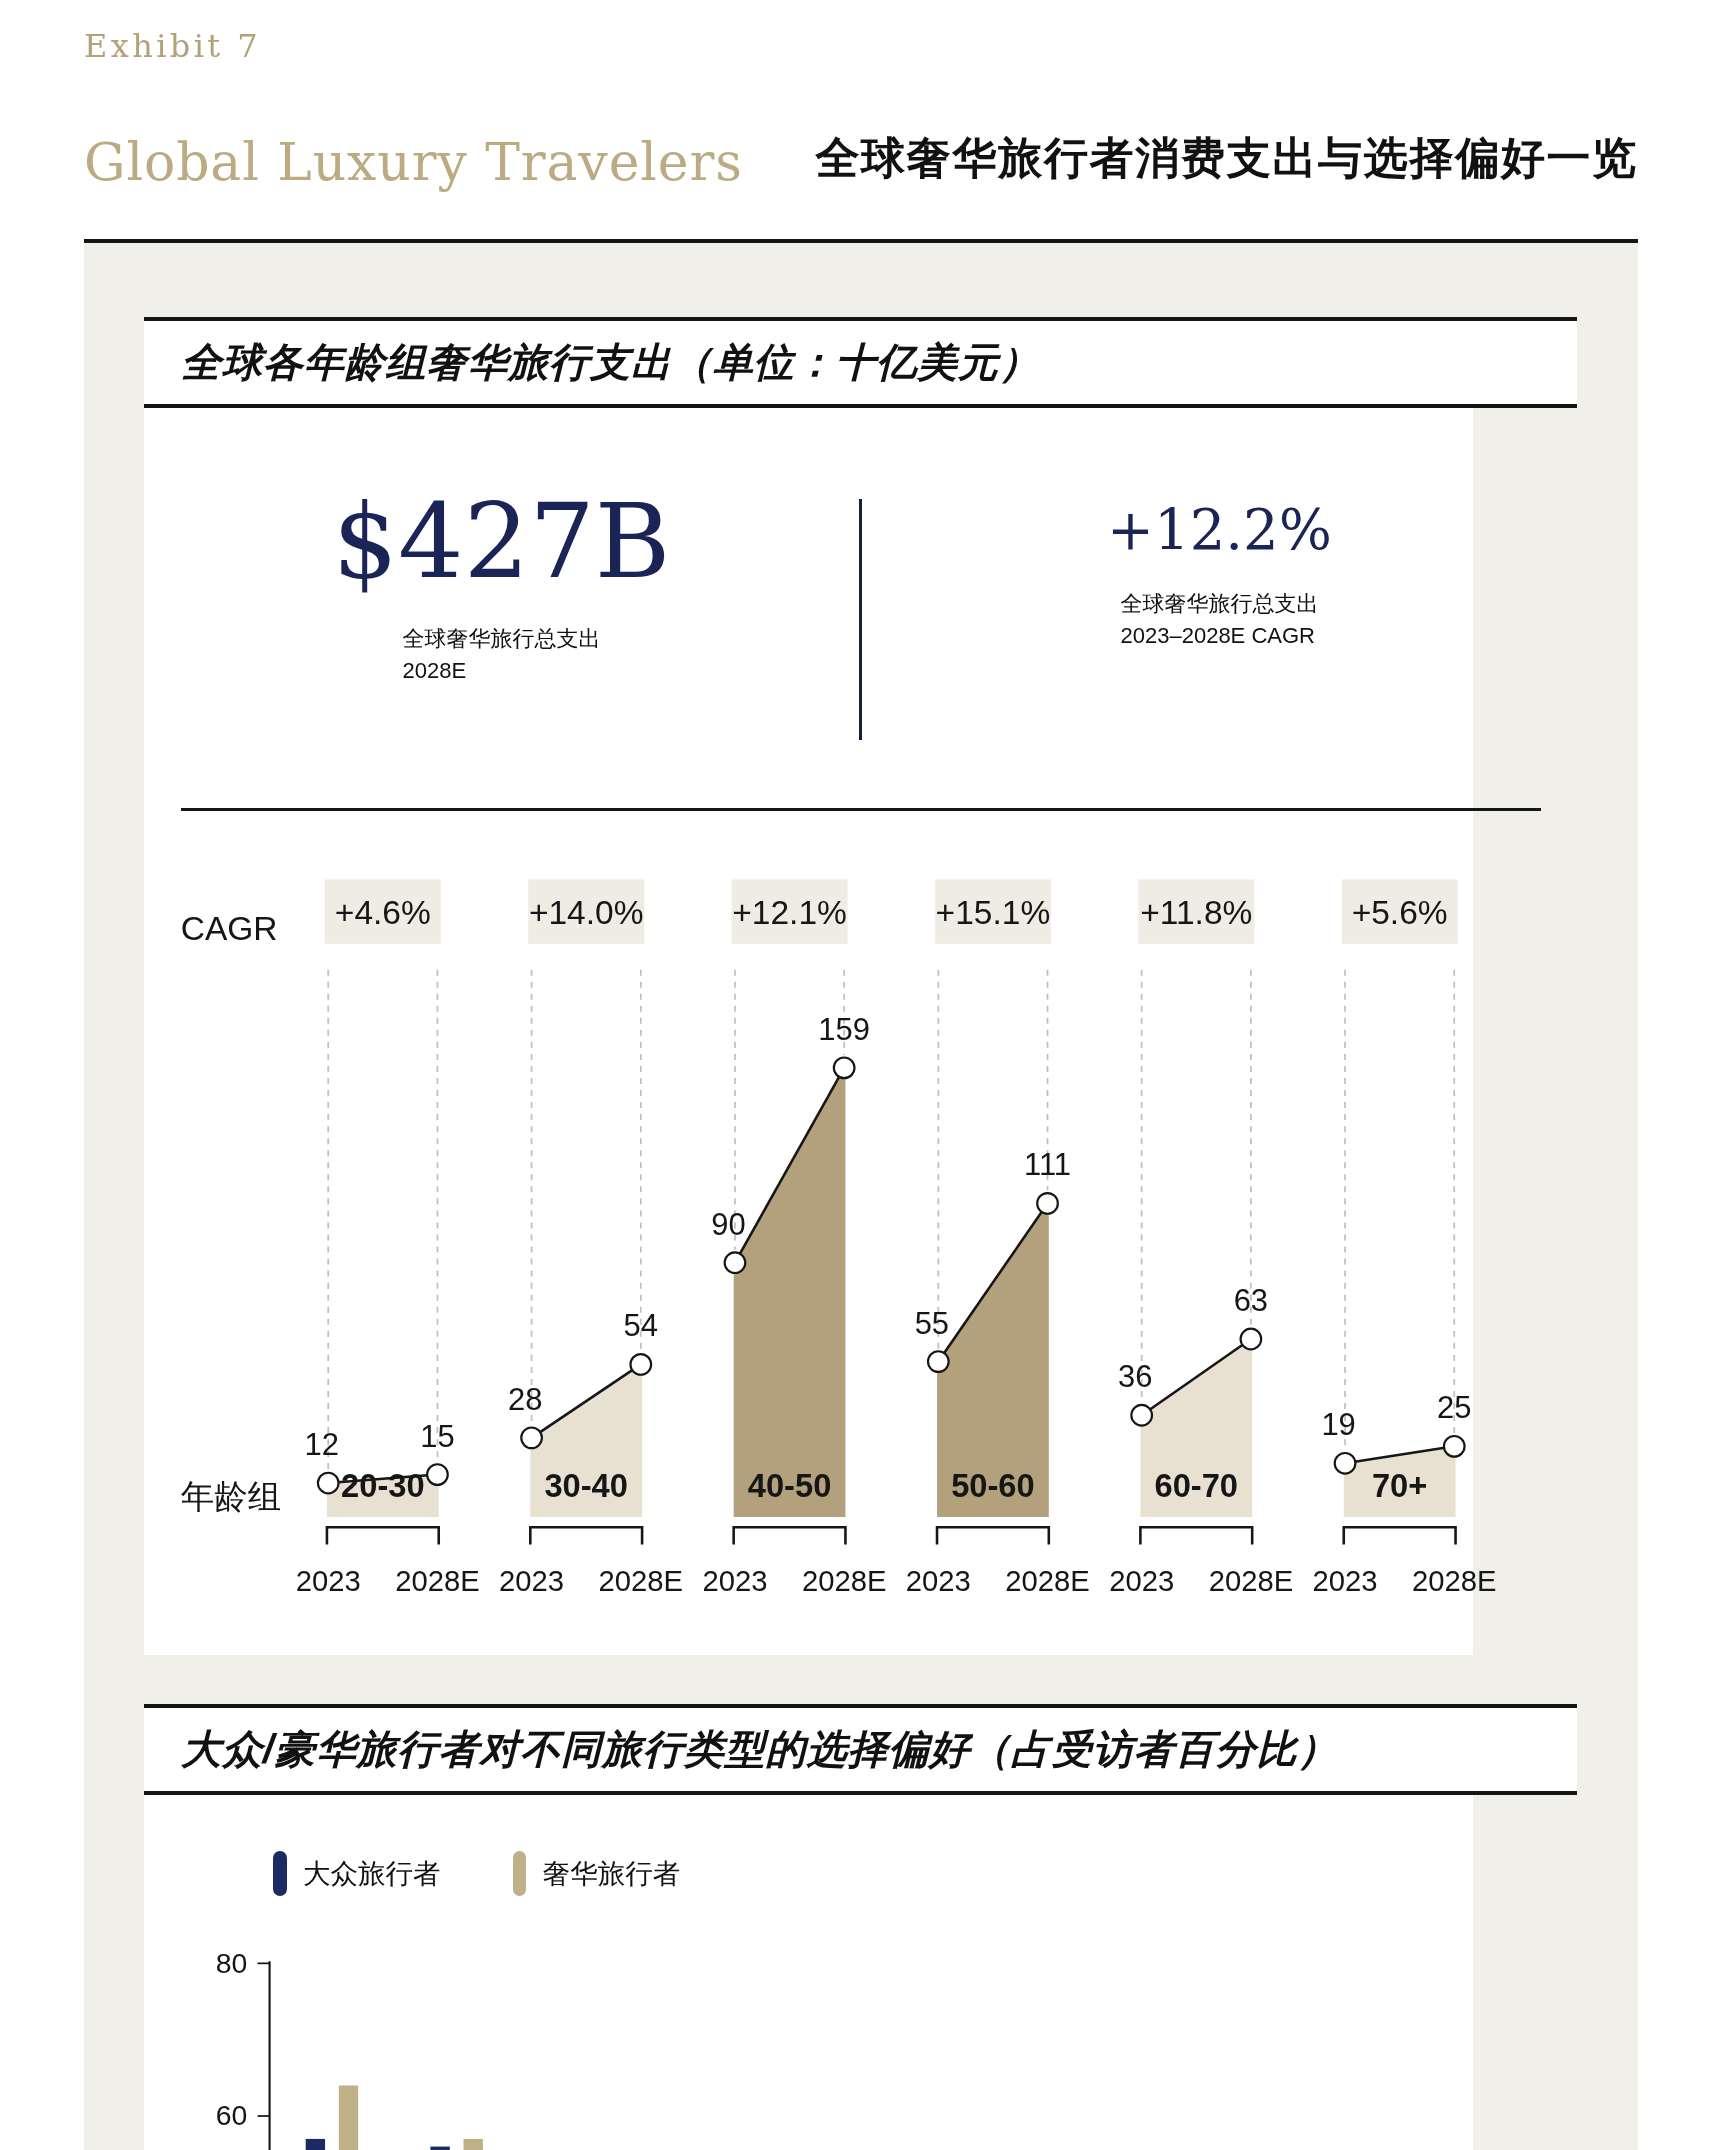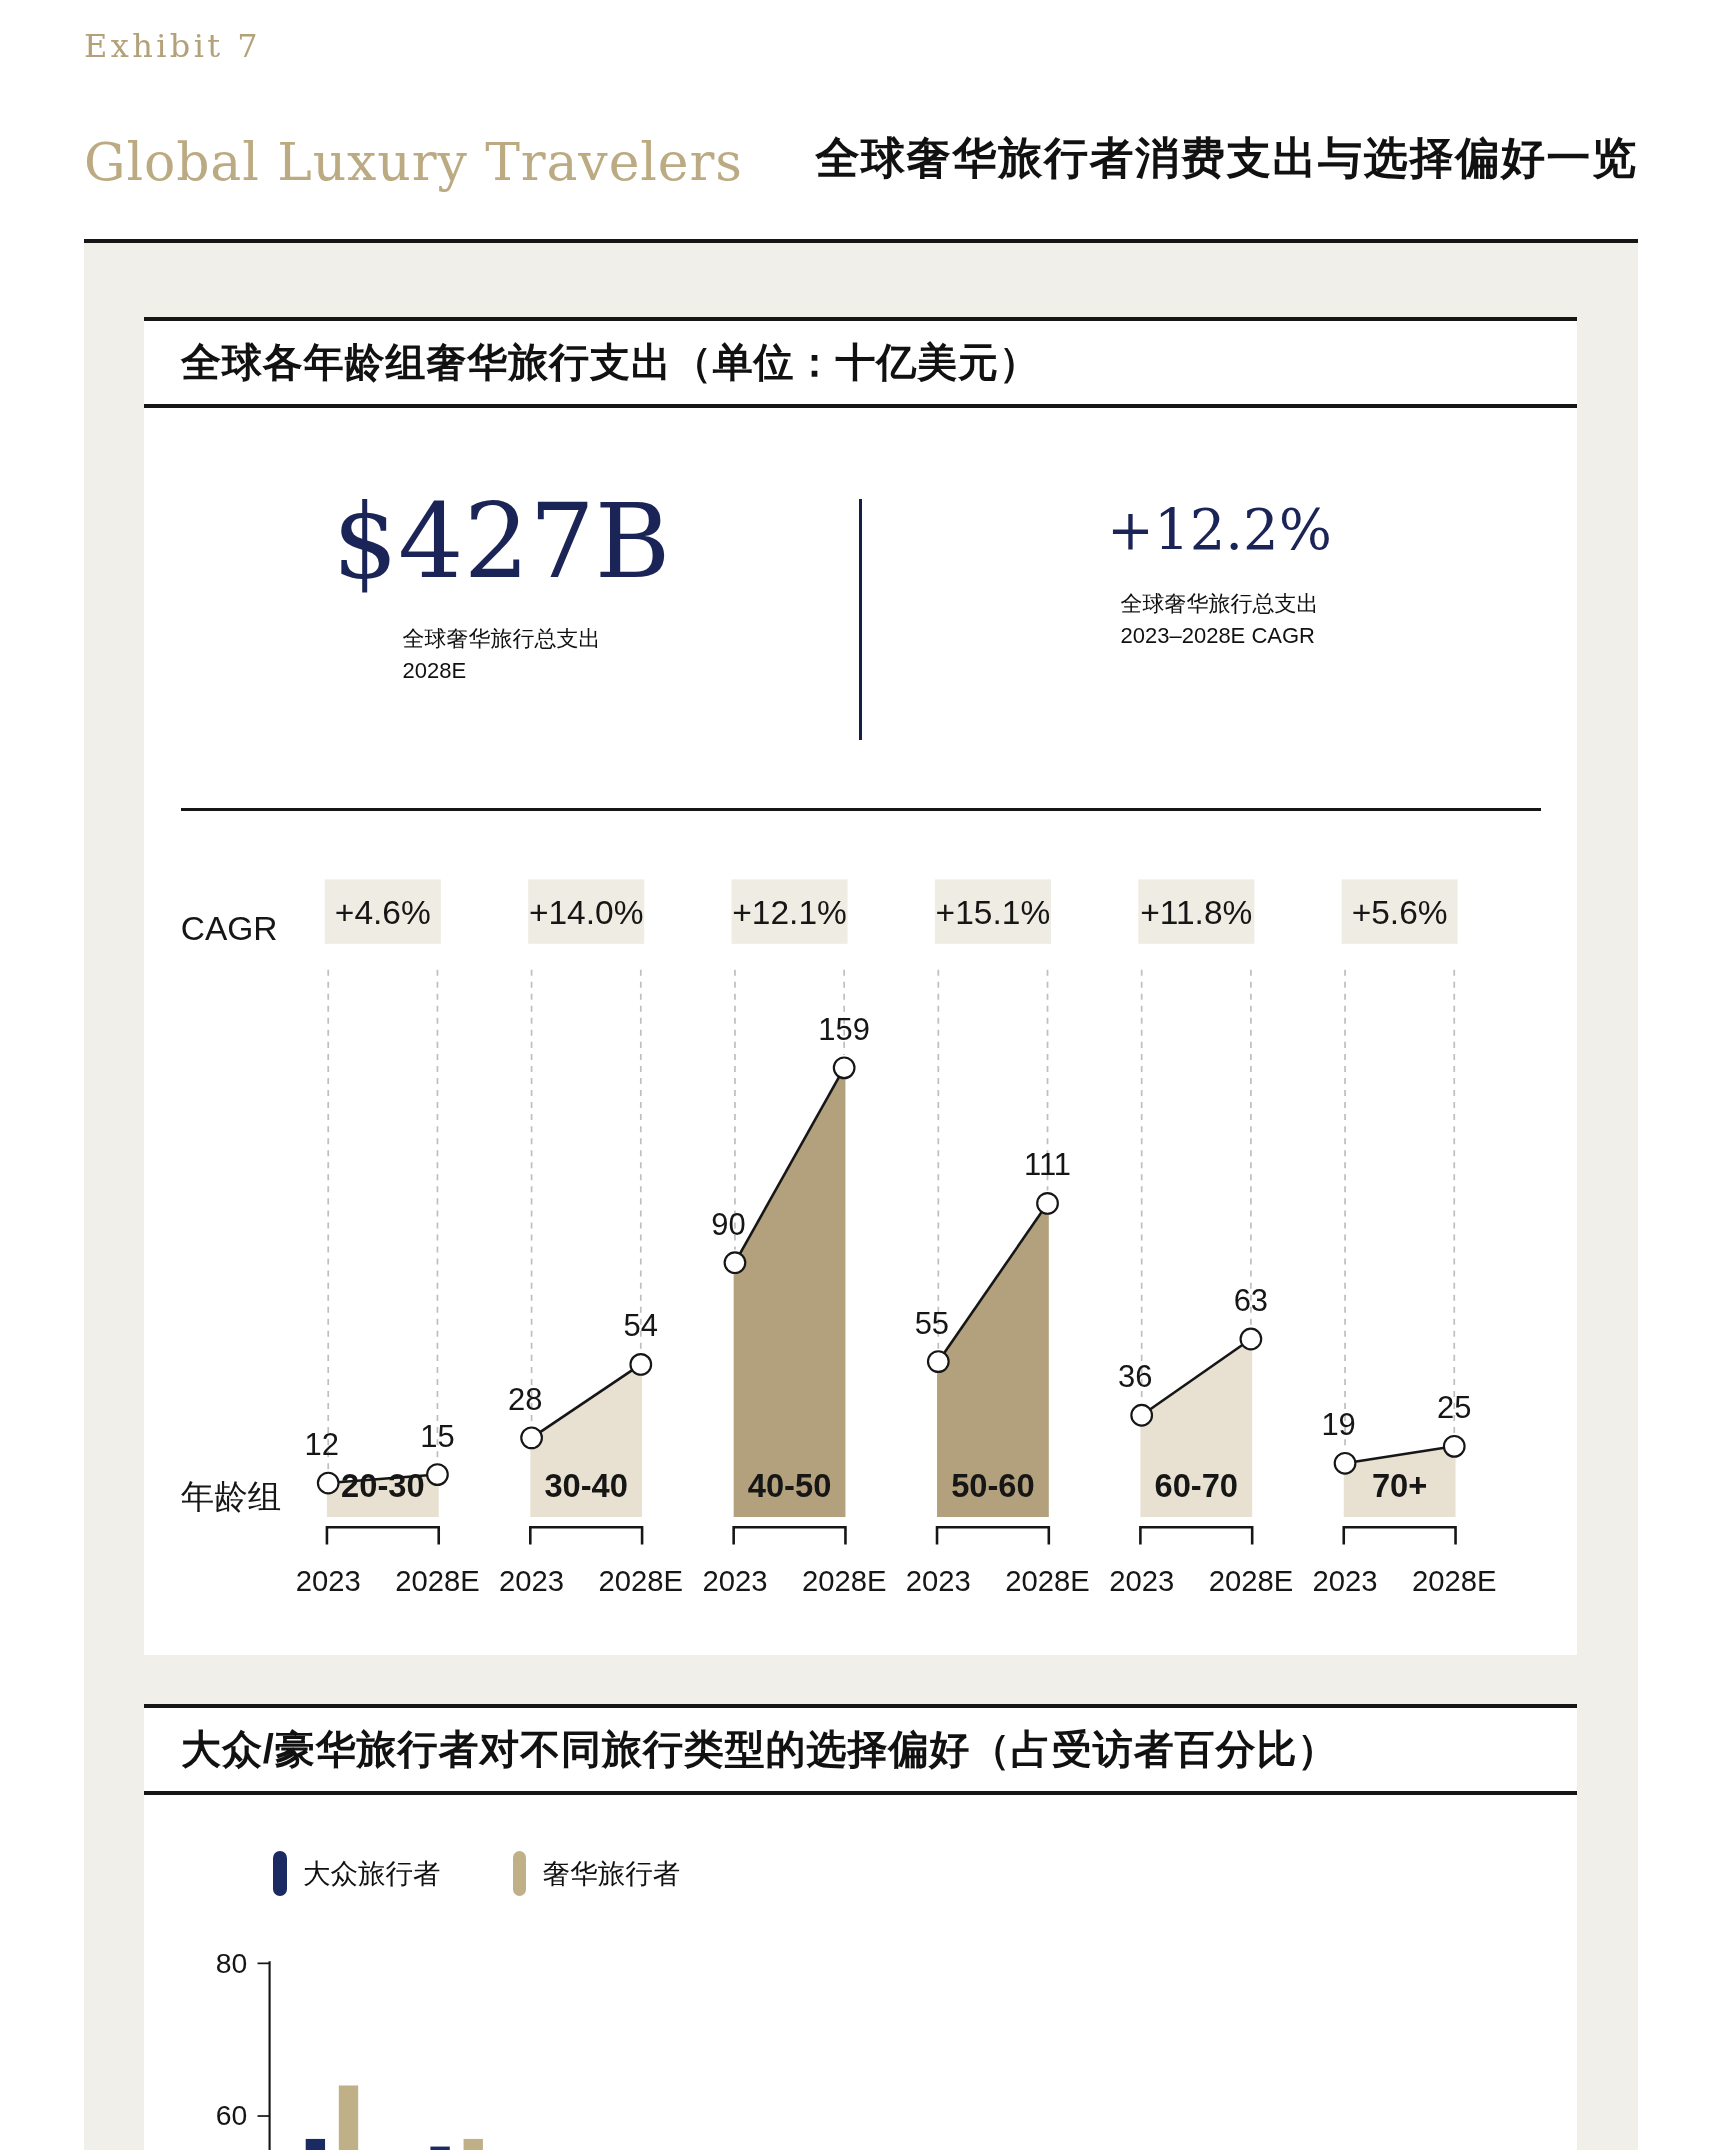--- a/index.html
+++ b/index.html
@@ -11,24 +11,24 @@
   #title-row{position:absolute;left:84px;top:129px;width:1554px;display:flex;
      justify-content:space-between;align-items:flex-end;}
   #title-zh{font-size:44px;font-weight:700;color:#111;letter-spacing:1.7px;}
   #title-en{font-family:"DejaVu Serif",serif;font-size:52px;color:#bcab82;letter-spacing:0.9px;line-height:1;}
   #header-rule{position:absolute;left:84px;top:239px;width:1554px;height:3.9px;background:#161616;}
   
   #card{position:absolute;left:84px;top:243px;width:1554px;height:2749px;background:#f0efe9;}
   .section-bar{position:absolute;left:60px;width:1433px;height:91px;background:#ffffff;
      border-top:4.3px solid #161616;border-bottom:4.3px solid #161616;box-sizing:border-box;
      display:flex;align-items:center;padding-left:37px;}
-  .section-bar .bar-text{font-size:40px;font-weight:700;color:#111;letter-spacing:0.9px;}
+  .section-bar .bar-text{font-size:40px;font-weight:700;color:#111;letter-spacing:0.9px;font-style:italic;}
   #section1-bar{top:74px;}
   #section2-bar{top:1461px;}
-  .panel{position:absolute;left:60px;width:1433px;background:#ffffff;}
+  .panel{position:absolute;left:60px;width:1329px;background:#ffffff;}
   #panel1{top:165px;height:1247px;}
   #panel2{top:1552px;height:1118px;}
   
   #stats-row{position:absolute;left:0;top:82px;width:1433px;display:flex;align-items:stretch;}
   .stat{flex:1;display:flex;flex-direction:column;align-items:center;}
   .stat-value{font-family:"DejaVu Serif",serif;color:#1b2456;line-height:1;}
   #stat-0 .stat-value{font-size:103px;}
   #stat-1 .stat-value{font-size:56px;padding-top:12px;}
   .stat-label{margin-top:30px;font-size:22px;color:#111;text-align:left;line-height:1.45;}
   #stats-divider{width:3px;background:#13203f;margin-top:8.6px;height:241px;}

